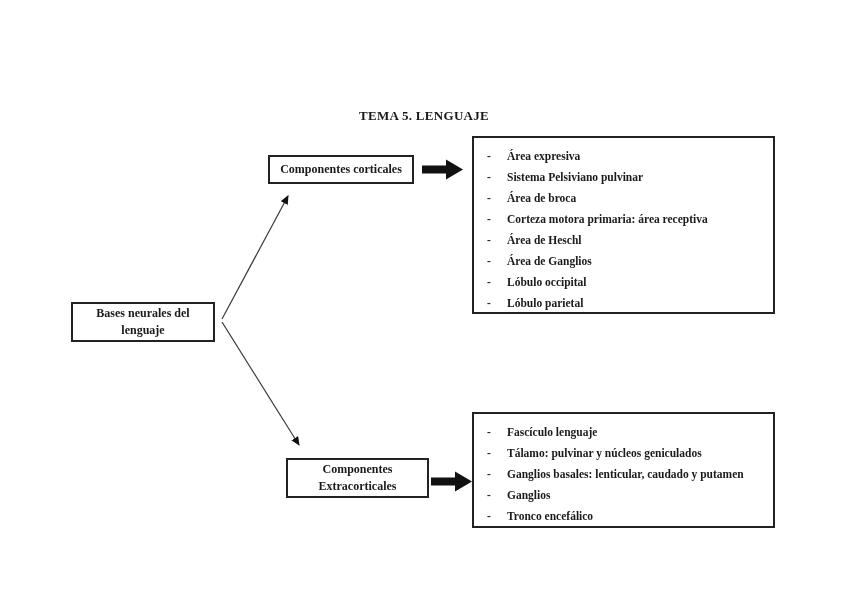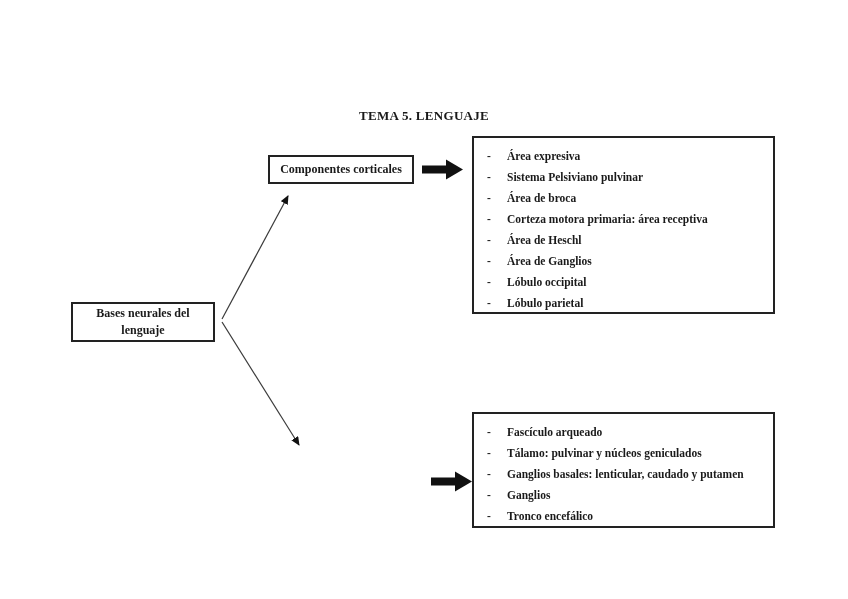--- a/index.html
+++ b/index.html
@@ -149,31 +149,33 @@
           <span class="item-text">Lóbulo occipital</span>
         </li>
 
         <li>
           <span class="dash">-</span>
           <span class="item-text">Lóbulo parietal</span>
         </li>
       </ul>
   </div>
 
+  <div class="node" id="box-extra">Componentes
+Extracorticales</div>
 
   <svg class="block-arrow" id="block-arrow-bottom" width="42" height="21" viewBox="0 0 42 21">
     <path d="M0,6.5 L24,6.5 L24,0.5 L41,10.5 L24,20.5 L24,14.5 L0,14.5 Z" fill="#111111"></path>
   </svg>
 
   <div class="listbox" id="list-extra">
     <ul>
 
         <li>
           <span class="dash">-</span>
-          <span class="item-text">Fascículo arqueado</span>
+          <span class="item-text">Fascículo lenguaje</span>
         </li>
 
         <li>
           <span class="dash">-</span>
           <span class="item-text">Tálamo: pulvinar y núcleos geniculados</span>
         </li>
 
         <li>
           <span class="dash">-</span>
           <span class="item-text">Ganglios basales: lenticular, caudado y putamen</span>

